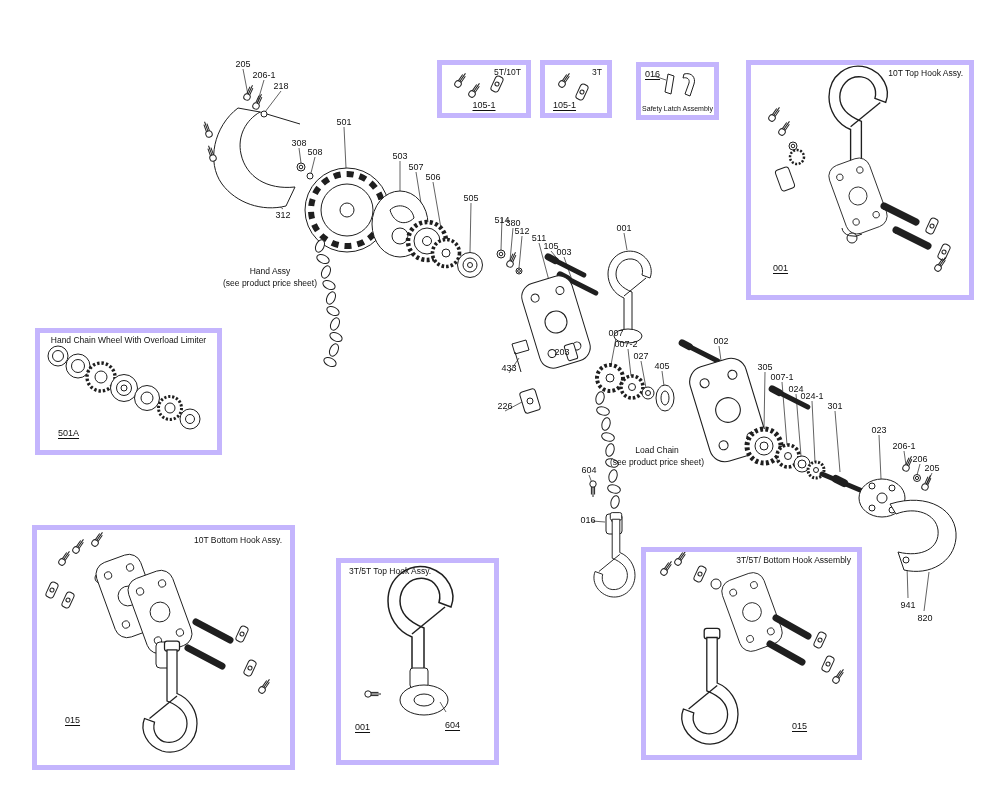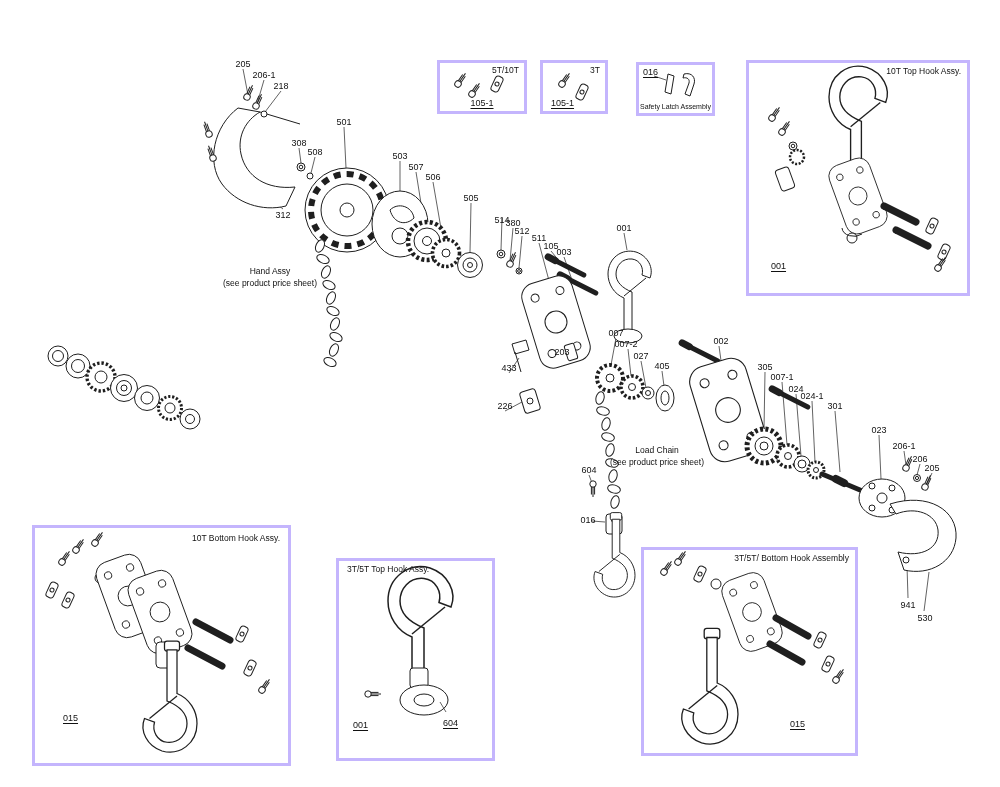--- a/index.html
+++ b/index.html
@@ -3,21 +3,21 @@
 <meta charset="utf-8">
 <style>
   html,body{margin:0;padding:0;background:#fff;}
   .canvas{position:relative;width:1000px;height:787px;background:#ffffff;overflow:hidden;
           font-family:"Liberation Sans",sans-serif;color:#111;}
   .canvas svg{position:absolute;left:0;top:0;z-index:0;}
   .plabel{position:absolute;transform:translateX(-50%);font-size:9px;line-height:1;
           white-space:nowrap;z-index:3;}
   .note{position:absolute;transform:translateX(-50%);font-size:8.5px;line-height:1.45;
         text-align:center;white-space:nowrap;z-index:3;}
-  .inset{position:absolute;border:3px solid #c4b5fd;z-index:2;pointer-events:none;}
+  .inset{position:absolute;border:5px solid #c4b5fd;z-index:2;pointer-events:none;}
   .inset > *{pointer-events:auto;}
   .inset-title{position:absolute;font-size:8.5px;line-height:1;white-space:nowrap;}
   .inset-title.sm{font-size:7px;}
   .inset-title.center{left:0;right:0;text-align:center;}
   .ref{position:absolute;font-size:9px;line-height:1;text-decoration:underline;
        text-underline-offset:2px;white-space:nowrap;}
 </style>
 </head>
 <body>
 
@@ -339,20 +339,24 @@
   <div class="inset" style="left:636px;top:62px;width:73px;height:48px">
     <span class="ref" style="left:4px;top:3px">016</span>
     <span class="inset-title sm center" style="bottom:3px">Safety Latch Assembly</span>
   </div>
 
   <div class="inset" style="left:746px;top:60px;width:218px;height:230px">
     <span class="inset-title" style="right:6px;top:4px">10T Top Hook Assy.</span>
     <span class="ref" style="left:22px;bottom:22px">001</span>
   </div>
 
+  <div class="inset" style="left:35px;top:328px;width:177px;height:117px">
+    <span class="inset-title center" style="top:3px">Hand Chain Wheel With Overload Limiter</span>
+    <span class="ref" style="left:18px;bottom:12px">501A</span>
+  </div>
 
   <div class="inset" style="left:32px;top:525px;width:253px;height:235px">
     <span class="inset-title" style="right:8px;top:6px">10T Bottom Hook Assy.</span>
     <span class="ref" style="left:28px;bottom:40px">015</span>
   </div>
 
   <div class="inset" style="left:336px;top:558px;width:153px;height:197px">
     <span class="inset-title" style="left:8px;top:4px">3T/5T Top Hook Assy.</span>
     <span class="ref" style="left:14px;bottom:28px">001</span>
     <span class="ref" style="left:104px;bottom:30px">604</span>
@@ -403,15 +407,15 @@
   <div class="plabel" style="left:796px;top:385px">024</div>
   <div class="plabel" style="left:812px;top:392px">024-1</div>
   <div class="plabel" style="left:835px;top:402px">301</div>
   <div class="plabel" style="left:879px;top:426px">023</div>
   <div class="plabel" style="left:904px;top:442px">206-1</div>
   <div class="plabel" style="left:920px;top:455px">206</div>
   <div class="plabel" style="left:932px;top:464px">205</div>
   <div class="plabel" style="left:589px;top:466px">604</div>
   <div class="plabel" style="left:588px;top:516px">016</div>
   <div class="plabel" style="left:908px;top:601px">941</div>
-  <div class="plabel" style="left:925px;top:614px">530</div>
+  <div class="plabel" style="left:925px;top:614px">820</div>
 
 </div>
 
 </body></html>

